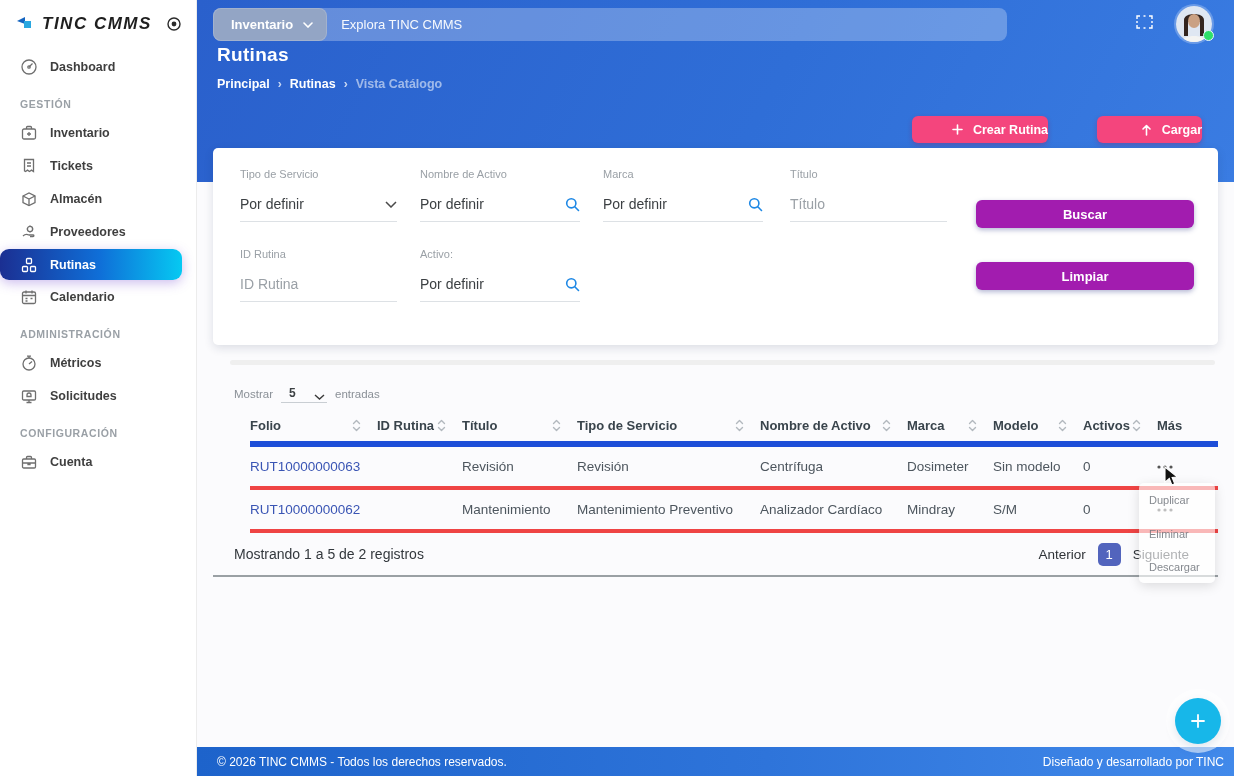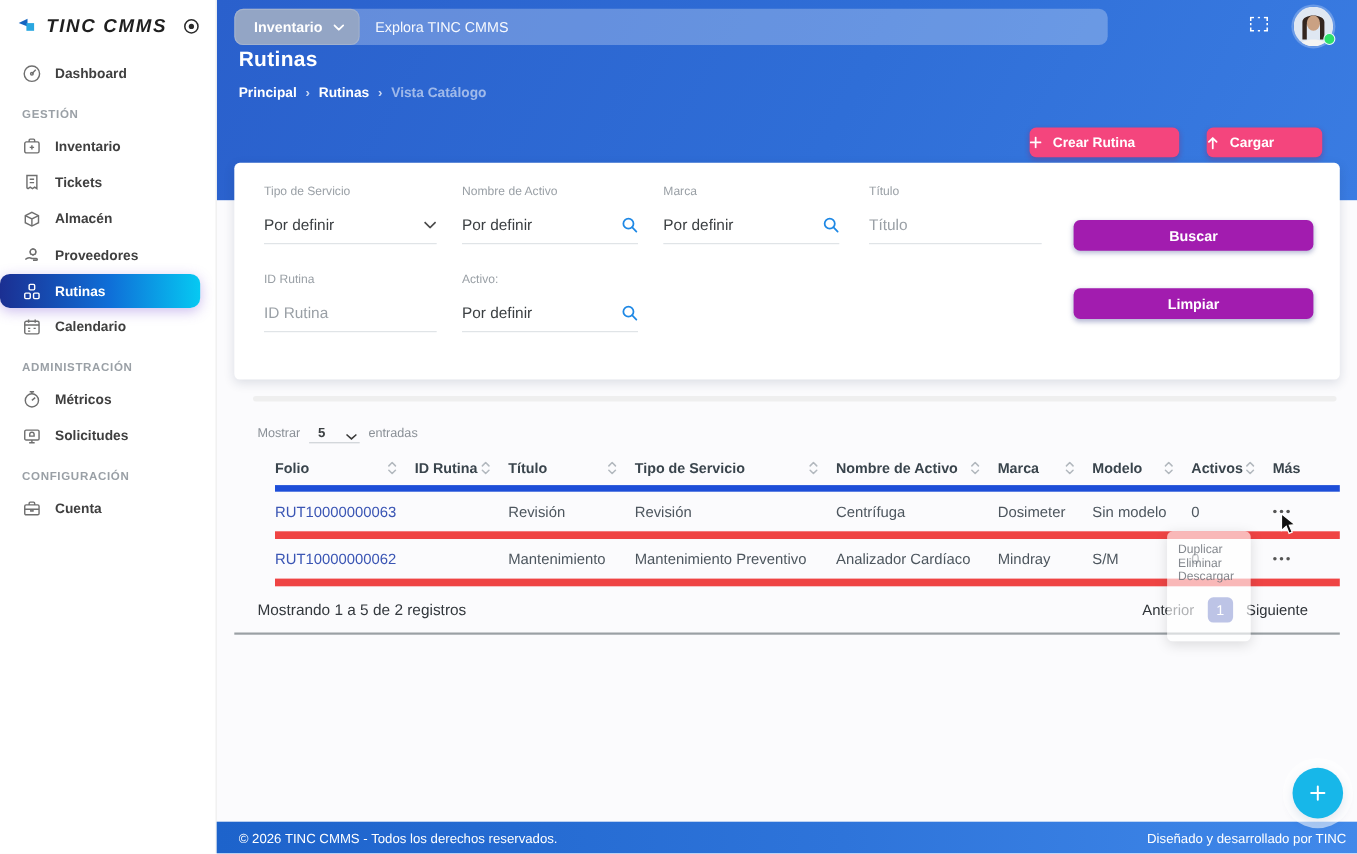--- a/index.html
+++ b/index.html
@@ -50,21 +50,21 @@
                 letter-spacing:.3px; }
   .breadcrumb { position:absolute; left:20px; top:77px; display:flex; align-items:center;
                 font-size:12.5px; font-weight:600; }
   .crumb { color:#ffffff; cursor:pointer; }
   .crumb-sep { color:rgba(255,255,255,.75); margin:0 8px; font-size:12px; }
   .crumb.current { color:rgba(255,255,255,.55); cursor:default; }
 
   .hero-actions { position:absolute; left:0; top:116px; width:1005px; display:flex; justify-content:flex-end; }
   .pink-btn { height:27px; background:#f4457d; border:none; border-radius:6px; color:#fff;
               font-family:inherit; font-size:12.5px; font-weight:700; display:flex; align-items:center;
-              justify-content:flex-start; cursor:pointer; box-shadow:0 2px 5px rgba(160,20,80,.3); }
+              justify-content:flex-end; cursor:pointer; box-shadow:0 2px 5px rgba(160,20,80,.3);margin-left:24px; }
   .pink-btn svg { margin-right:10px; }
   .btn-crear { width:136px; margin-right:25px; }
   .btn-cargar { width:105px; }
 
   
   .filter-card { position:absolute; left:16px; top:148px; width:1005px; height:197px; background:#fff;
                  border-radius:5px; box-shadow:0 3px 10px rgba(30,40,80,.14); z-index:2; }
   .field { position:absolute; width:160px; }
   .field .flabel { font-size:11px; color:#9aa0a6; margin-bottom:16px; }
   .fcontrol { display:flex; align-items:center; justify-content:space-between;
@@ -92,38 +92,38 @@
                  font-size:11.5px; color:#8a9097; }
   .entries-select { display:flex; align-items:flex-end; border-bottom:1px solid #c9ced3; margin:0 8px;
                     width:46px; justify-content:space-between; padding:0 2px 2px 8px; cursor:pointer;
                     color:#3c4043; font-size:12px; font-weight:600; }
   .tgrid { display:grid; grid-template-columns:127px 85px 115px 183px 147px 86px 90px 74px 44px;
            margin-left:37px; align-items:center; }
   .thead { height:37px; margin-top:5px; border-bottom:6px solid #1d4ed8; }
   .th { display:flex; align-items:center; justify-content:space-between; padding-right:16px;
         font-size:13px; font-weight:700; color:#39444c; cursor:pointer; }
   .th .sorticon { opacity:.75; }
-  .trow { height:43px; border-bottom:7px solid #ef4444; font-size:13.5px; color:#4d565e; }
+  .trow { height:43px; border-bottom:4px solid #ef4444; font-size:13.5px; color:#4d565e; }
   .trow .cell { padding-right:10px; white-space:nowrap; }
   .folio-link { color:#3a55b4; cursor:pointer; }
   .more-btn { cursor:pointer; display:flex; align-items:center; }
   .summary-row { height:44px; display:flex; align-items:center; justify-content:space-between;
                  border-bottom:2px solid #9aa0a4; padding:0 29px 0 21px; }
   .summary-text { font-size:14px; color:#33383d; }
   .pagination { display:flex; align-items:center; font-size:13.5px; color:#2f3338; }
   .page-prev,.page-next { cursor:pointer; }
   .page-current { width:23px; height:23px; background:#5264bd; color:#fff; border-radius:5px;
                   display:flex; align-items:center; justify-content:center; font-size:13px;
                   margin:0 12px; cursor:pointer; }
 
   
-  .context-menu { position:absolute; left:864px; top:483px; width:76px; height:100px;
+  .context-menu { position:absolute; left:942px; top:483px; width:76px; height:100px;
                   background:rgba(255,255,255,.62); border-radius:5px;
                   box-shadow:0 3px 12px rgba(0,0,0,.13); z-index:5; display:flex; flex-direction:column;
-                  justify-content:flex-start; padding:11px 0 10px 10px; }
+                  justify-content:space-between; padding:11px 0 10px 10px; }
   .menu-item { font-size:11px; color:rgba(110,115,122,.85); cursor:pointer; }
 
   .cursor-arrow { position:absolute; left:967px; top:466px; z-index:10; pointer-events:none; }
 
   
   .fab { position:absolute; left:978px; top:698px; width:46px; height:46px; border-radius:50%;
          background:#17b7e9; border:none; cursor:pointer; z-index:6;
          box-shadow:0 0 0 9px rgba(255,255,255,.55), 0 4px 10px rgba(0,60,120,.25);
          display:flex; align-items:center; justify-content:center; }
   .footer { position:absolute; left:0; top:747px; width:1037px; height:29px;

